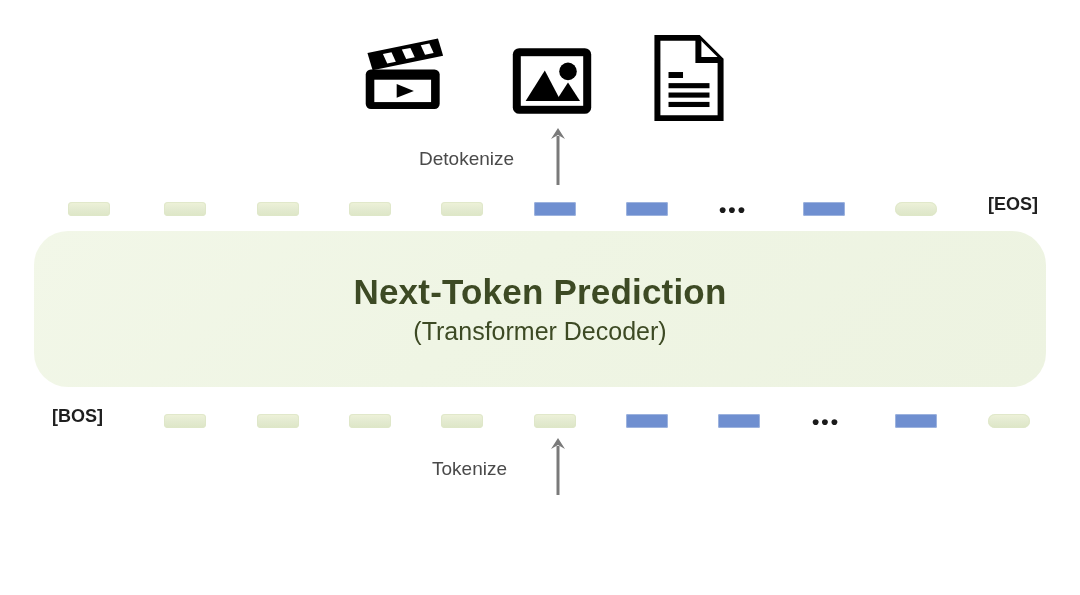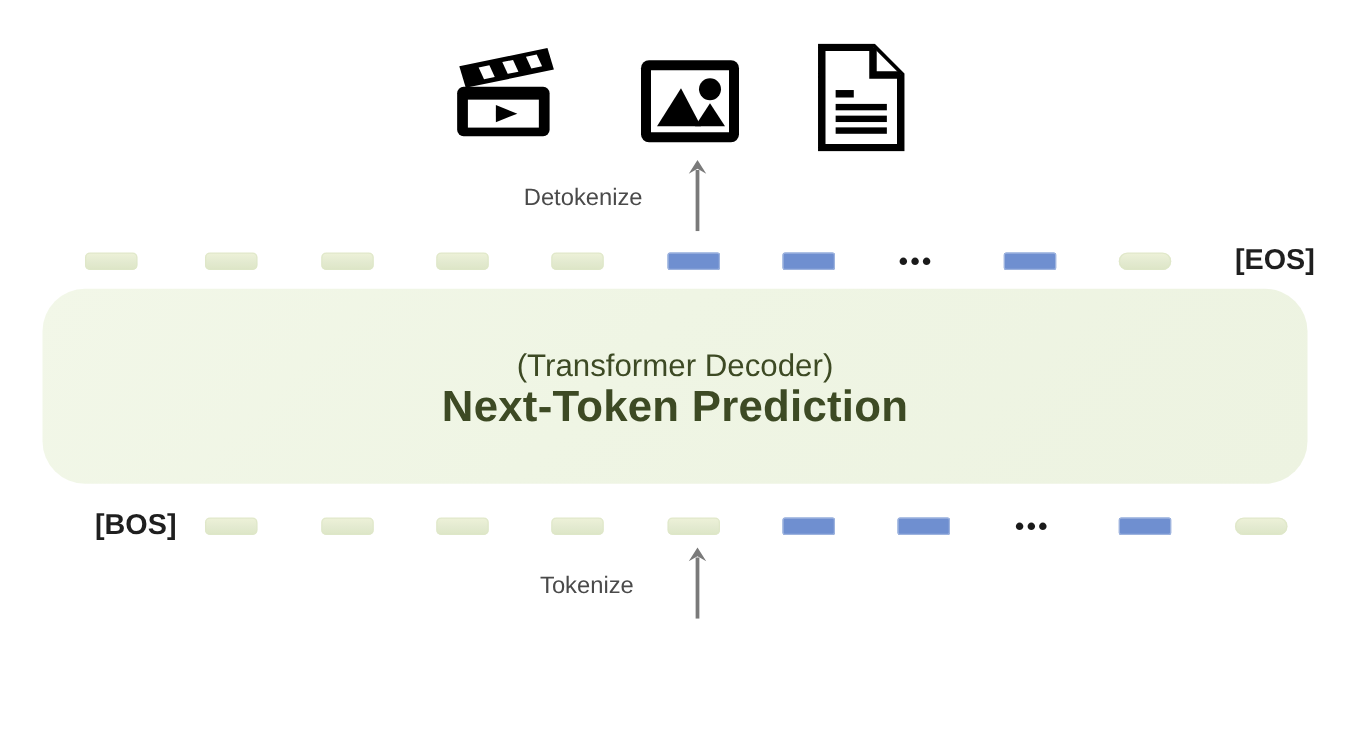--- a/index.html
+++ b/index.html
@@ -82,21 +82,21 @@
     justify-content: center;
     color: #1a1a1a;
     font-size: 21px;
     letter-spacing: 2px;
     font-weight: 700;
     line-height: 1;
   }
   .edge-label {
     position: absolute;
     top: -2px;
-    font-size: 23px;
+    font-size: 18px;
     font-weight: 700;
     color: #1f1f1f;
     white-space: nowrap;
     font-family: "Liberation Sans", "DejaVu Sans", sans-serif;
   }
 
   
   #decoder-box {
     position: absolute;
     left: 34px;
@@ -183,36 +183,36 @@
       <div class="token green" style="left: 441px; width: 42px;"></div>
       <div class="token blue" style="left: 534px; width: 42px;"></div>
       <div class="token blue" style="left: 626px; width: 42px;"></div>
       <div class="token ellipsis" style="left: 712px; width: 42px;">•••</div>
       <div class="token blue" style="left: 803px; width: 42px;"></div>
       <div class="token green pill" style="left: 895px; width: 42px;"></div>
       <div class="edge-label" style="left: 988px;">[EOS]</div>
     </div>
 
   <div id="decoder-box">
+    <div id="decoder-title">Next-Token Prediction</div>
     <div id="decoder-subtitle">(Transformer Decoder)</div>
-    <div id="decoder-title">Next-Token Prediction</div>
   </div>
 
   <div class="token-row" id="input-token-row" style="top: 408px;">
       <div class="token green" style="left: 164px; width: 42px;"></div>
       <div class="token green" style="left: 257px; width: 42px;"></div>
       <div class="token green" style="left: 349px; width: 42px;"></div>
       <div class="token green" style="left: 441px; width: 42px;"></div>
       <div class="token green" style="left: 534px; width: 42px;"></div>
       <div class="token blue" style="left: 626px; width: 42px;"></div>
       <div class="token blue" style="left: 718px; width: 42px;"></div>
       <div class="token ellipsis" style="left: 805px; width: 42px;">•••</div>
       <div class="token blue" style="left: 895px; width: 42px;"></div>
       <div class="token green pill" style="left: 988px; width: 42px;"></div>
-      <div class="edge-label" style="left: 76px;">[BOS]</div>
+      <div class="edge-label" style="left: 52px;">[BOS]</div>
     </div>
 
   <div class="flow-label" id="tokenize-label" style="left: 432px; top: 458px;">Tokenize</div>
   <div class="flow-arrow" id="tokenize-arrow" style="left: 549px; top: 437px;"><svg width="18" height="58" viewBox="0 0 18 58" aria-hidden="true">
         <line x1="9" y1="58" x2="9" y2="9" stroke="#7a7a7a" stroke-width="3"></line>
         <path d="M9 1 L16 12 L9 8 L2 12 Z" fill="#7a7a7a"></path>
       </svg></div>
 
   <div class="icon-row" id="input-icon-row" style="top:498px;">
       <div class="icon-slot" style="left: 362px; top: 0px;">

